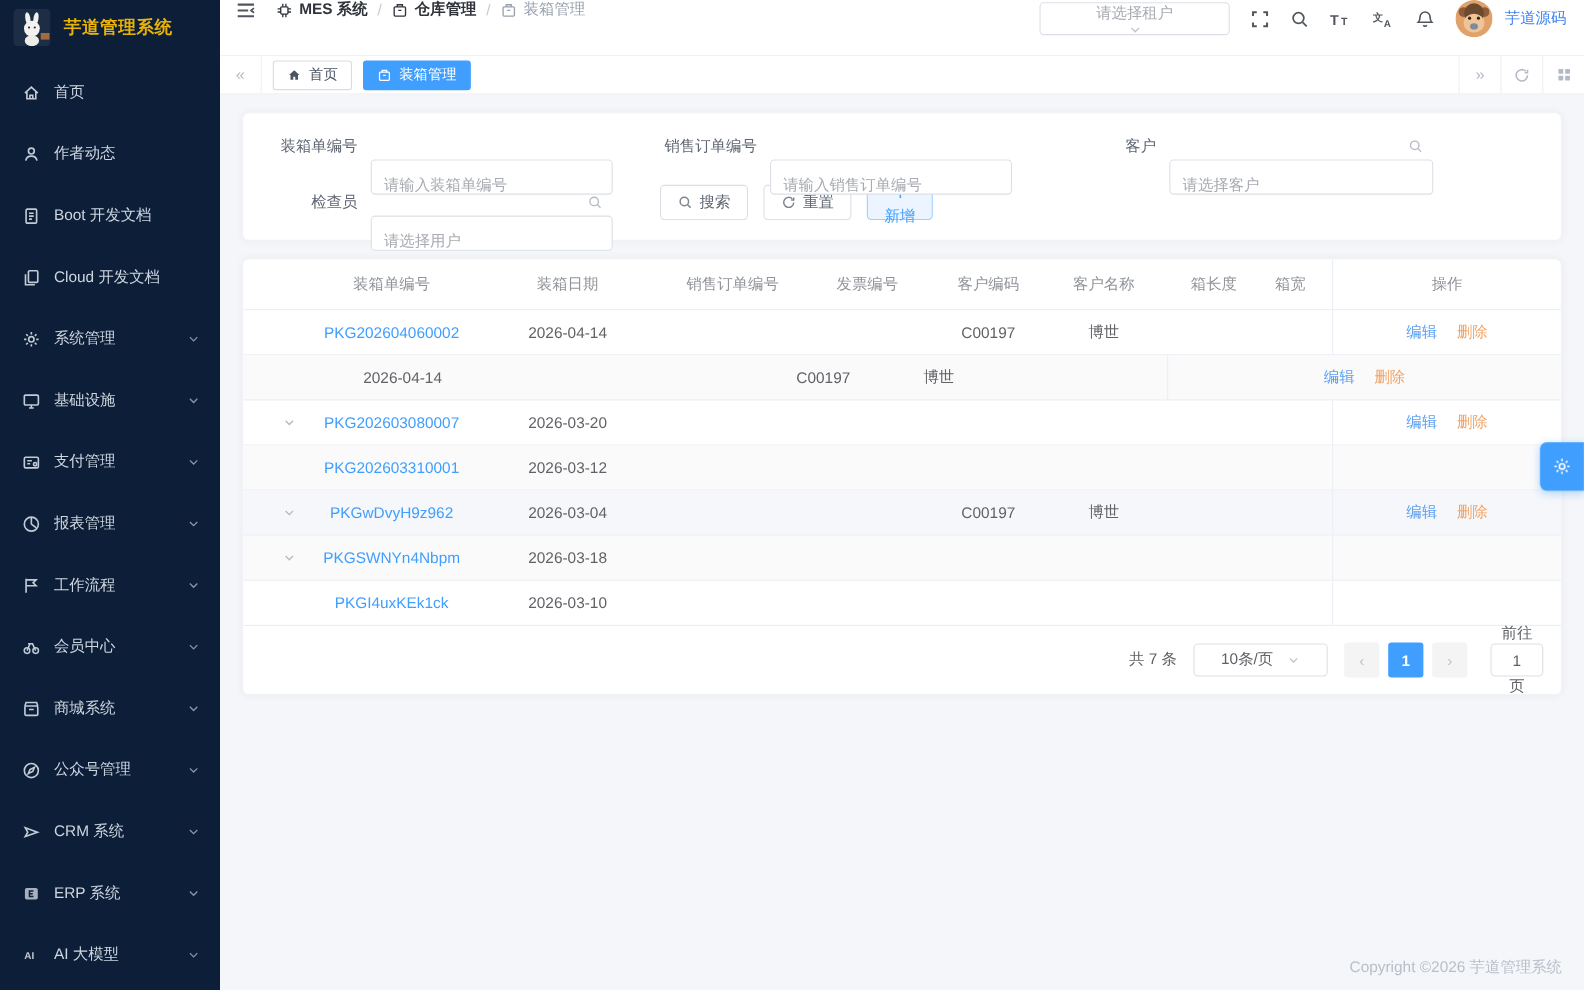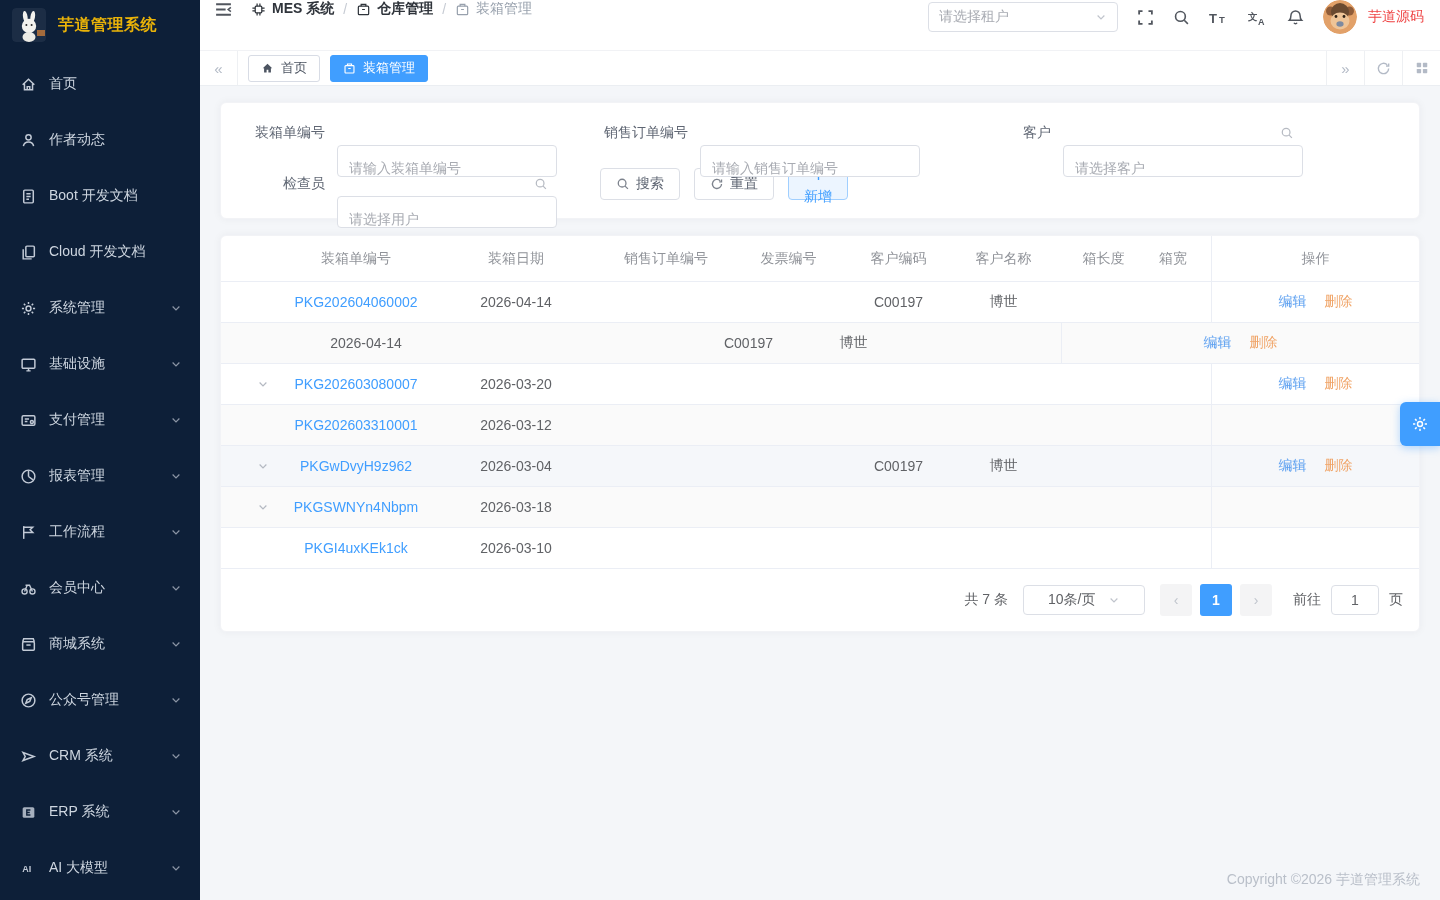--- a/index.html
+++ b/index.html
@@ -30,23 +30,23 @@
   
   .navbar{height:50px;background:#fff;display:flex;align-items:flex-start;padding:0 16px 0 14px;flex:none;}
   .icon-btn{color:#51565e;display:flex;align-items:center;justify-content:center;cursor:pointer;}
   .breadcrumb{display:flex;align-items:center;margin-left:18px;gap:9px;}
   .crumb{display:flex;align-items:center;gap:6px;font-weight:600;color:#2f343b;}
   .crumb .c-icon{color:#2f343b;}
   .crumb.last{font-weight:400;color:#98a1ad;}
   .crumb.last .c-icon{color:#98a1ad;}
   .crumb-sep{color:#c6cbd3;}
   .nav-right{margin-left:auto;display:flex;align-items:center;gap:19px;}
-  .tenant-select{width:190px;height:30px;border:1px solid #dcdfe6;border-radius:4px;display:flex;align-items:center;justify-content:space-between;padding:0 10px;color:#a8abb2;cursor:pointer;background:#fff;}
+  .tenant-select{width:173px;height:30px;border:1px solid #dcdfe6;border-radius:4px;display:flex;align-items:center;justify-content:space-between;padding:0 10px;color:#a8abb2;cursor:pointer;background:#fff;flex-direction:column;}
   .avatar{width:34px;height:34px;border-radius:50%;overflow:hidden;flex:none;cursor:pointer;}
-  .user-name{color:#ef4444;margin-left:-8px;cursor:pointer;}
+  .user-name{color:#3b82f6;margin-left:-8px;cursor:pointer;}
 
   
   .tabbar{height:36px;background:#fff;border-top:1px solid #f1f2f5;border-bottom:1px solid #ebeef2;display:flex;align-items:stretch;flex:none;}
   .tb-cell{width:38px;display:flex;align-items:center;justify-content:center;color:#b3bac6;cursor:pointer;}
   .tb-left{border-right:1px solid #eef0f3;}
   .tb-right{border-left:1px solid #eef0f3;}
   .tabs{flex:1;display:flex;align-items:center;padding:0 10px;gap:10px;}
   .tab{height:27px;padding:0 12px;border:1px solid #d8dce5;border-radius:3px;display:flex;align-items:center;gap:7px;font-size:13px;color:#4c5461;background:#fff;cursor:pointer;}
   .tab .t-icon{color:#4c5461;}
   .tab.active{background:var(--accent);border-color:var(--accent);color:#fff;}
@@ -96,21 +96,21 @@
   .lnk.edit{color:var(--edit);}
   .lnk.del{color:var(--del);}
   .exp-chev{color:#b4b9c2;cursor:pointer;margin-right:10px;}
 
   
   .pager{height:62px;display:flex;align-items:center;justify-content:flex-end;gap:15px;padding-right:16px;color:#606266;}
   .pg-size{width:122px;height:30px;border:1px solid #dcdfe6;border-radius:4px;display:flex;align-items:center;justify-content:space-between;padding:0 24px;color:#606266;cursor:pointer;}
   .pg-btn{width:32px;height:32px;border-radius:3px;background:#f4f4f5;color:#bfc4cc;display:flex;align-items:center;justify-content:center;font-size:14px;cursor:pointer;}
   .pg-group{display:flex;align-items:center;gap:8px;}
   .pg-page{width:32px;height:32px;border-radius:3px;background:var(--accent);color:#fff;display:flex;align-items:center;justify-content:center;font-weight:600;cursor:pointer;}
-  .pg-goto{display:flex;align-items:center;gap:10px;margin-left:6px;}
+  .pg-goto{display:flex;align-items:center;margin-left:6px;flex-direction:column;}
   .pg-input{width:48px;height:30px;border:1px solid #dcdfe6;border-radius:4px;text-align:center;font-size:14px;color:#606266;outline:none;font-family:inherit;}
 
   
   .footer{margin-top:auto;text-align:right;color:#b9bfc9;padding-bottom:11px;font-size:14px;}
 
   
   .float-gear{position:fixed;right:0;top:402px;width:40px;height:44px;background:var(--accent);border-radius:6px 0 0 6px;display:flex;align-items:center;justify-content:center;color:#fff;cursor:pointer;z-index:30;box-shadow:0 2px 8px rgba(64,158,255,.4);}
 </style>
 </head>
 <body>

